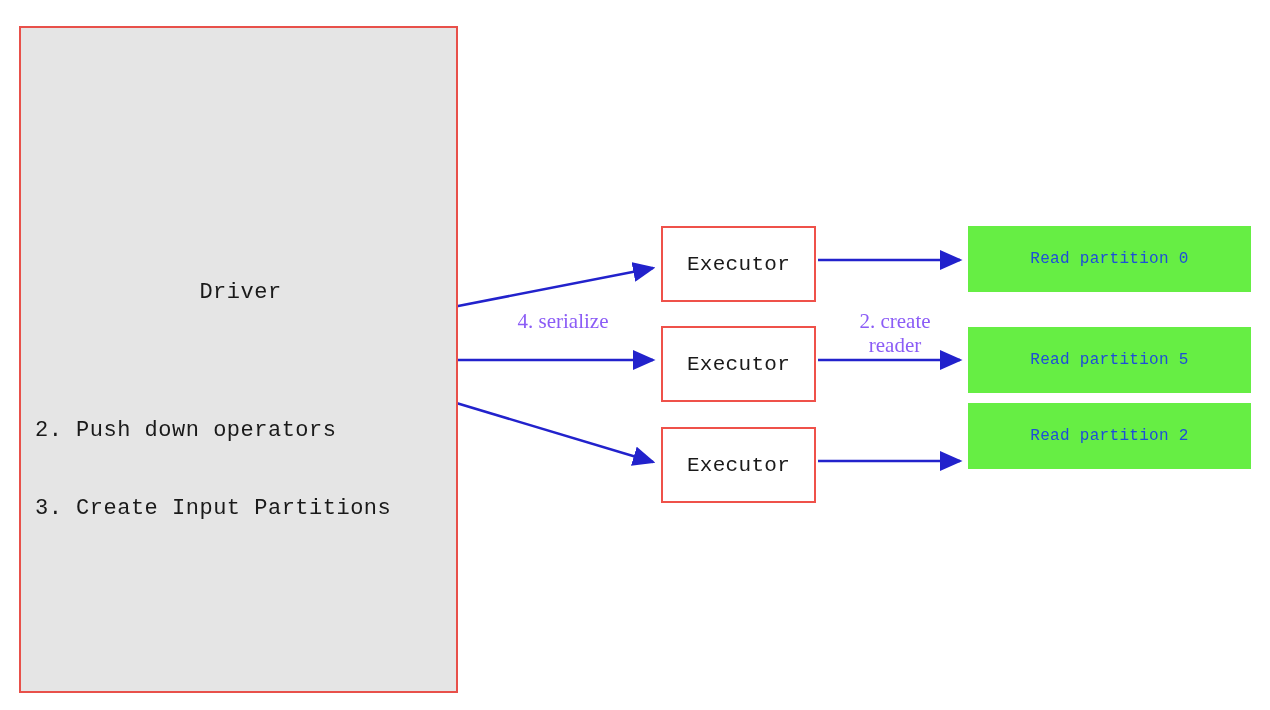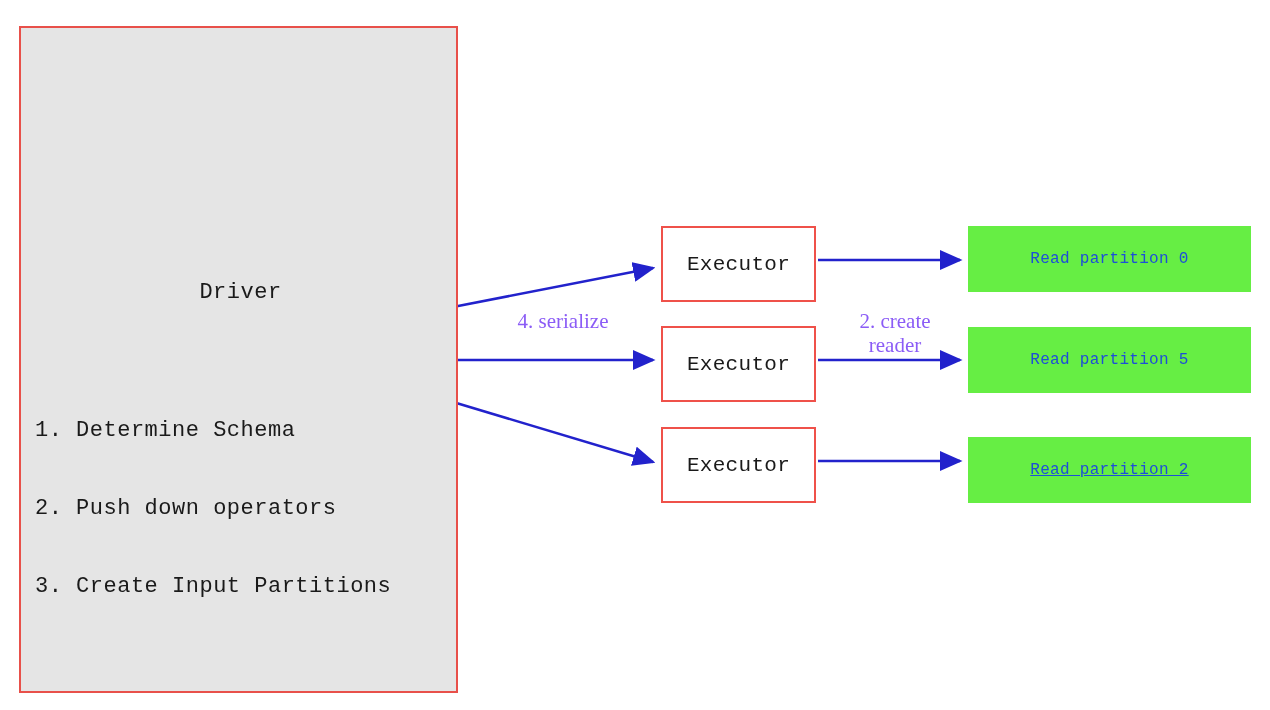--- a/index.html
+++ b/index.html
@@ -85,21 +85,21 @@
     align-items: center;
     justify-content: center;
     font-family: "Liberation Mono", "DejaVu Sans Mono", monospace;
     font-size: 16px;
     color: #1d4ed8;
     letter-spacing: 0.3px;
     white-space: pre;
   }
   #partition-0 { top: 226px; }
   #partition-1 { top: 327px; }
-  #partition-2 { top: 437px; text-decoration: underline; }
+  #partition-2 { top: 403px; }
 
   
   .arrow-label {
     position: absolute;
     text-align: center;
     font-family: "Liberation Serif", "DejaVu Serif", serif;
     font-size: 21px;
     line-height: 24px;
     color: #8b5cf6;
     white-space: nowrap;
@@ -137,21 +137,20 @@
     <line x1="818" y1="260" x2="960" y2="260" stroke="#2222cc" stroke-width="2.5" marker-end="url(#arrowhead)"></line>
 
     <line x1="818" y1="360" x2="960" y2="360" stroke="#2222cc" stroke-width="2.5" marker-end="url(#arrowhead)"></line>
 
     <line x1="818" y1="461" x2="960" y2="461" stroke="#2222cc" stroke-width="2.5" marker-end="url(#arrowhead)"></line>
   </svg>
 
   <div id="driver-box">
     <div id="driver-title">Driver</div>
     <div id="driver-steps">
-      <span class="step-line">1. Determine Schema</span>
       <span class="step-line">2. Push down operators</span>
       <span class="step-line">3. Create Input Partitions</span>
     </div>
   </div>
 
   <div class="executor-box" id="executor-0">Executor</div>
   <div class="executor-box" id="executor-1">Executor</div>
   <div class="executor-box" id="executor-2">Executor</div>
 
   <div class="partition-box" id="partition-0">Read partition 0</div>

